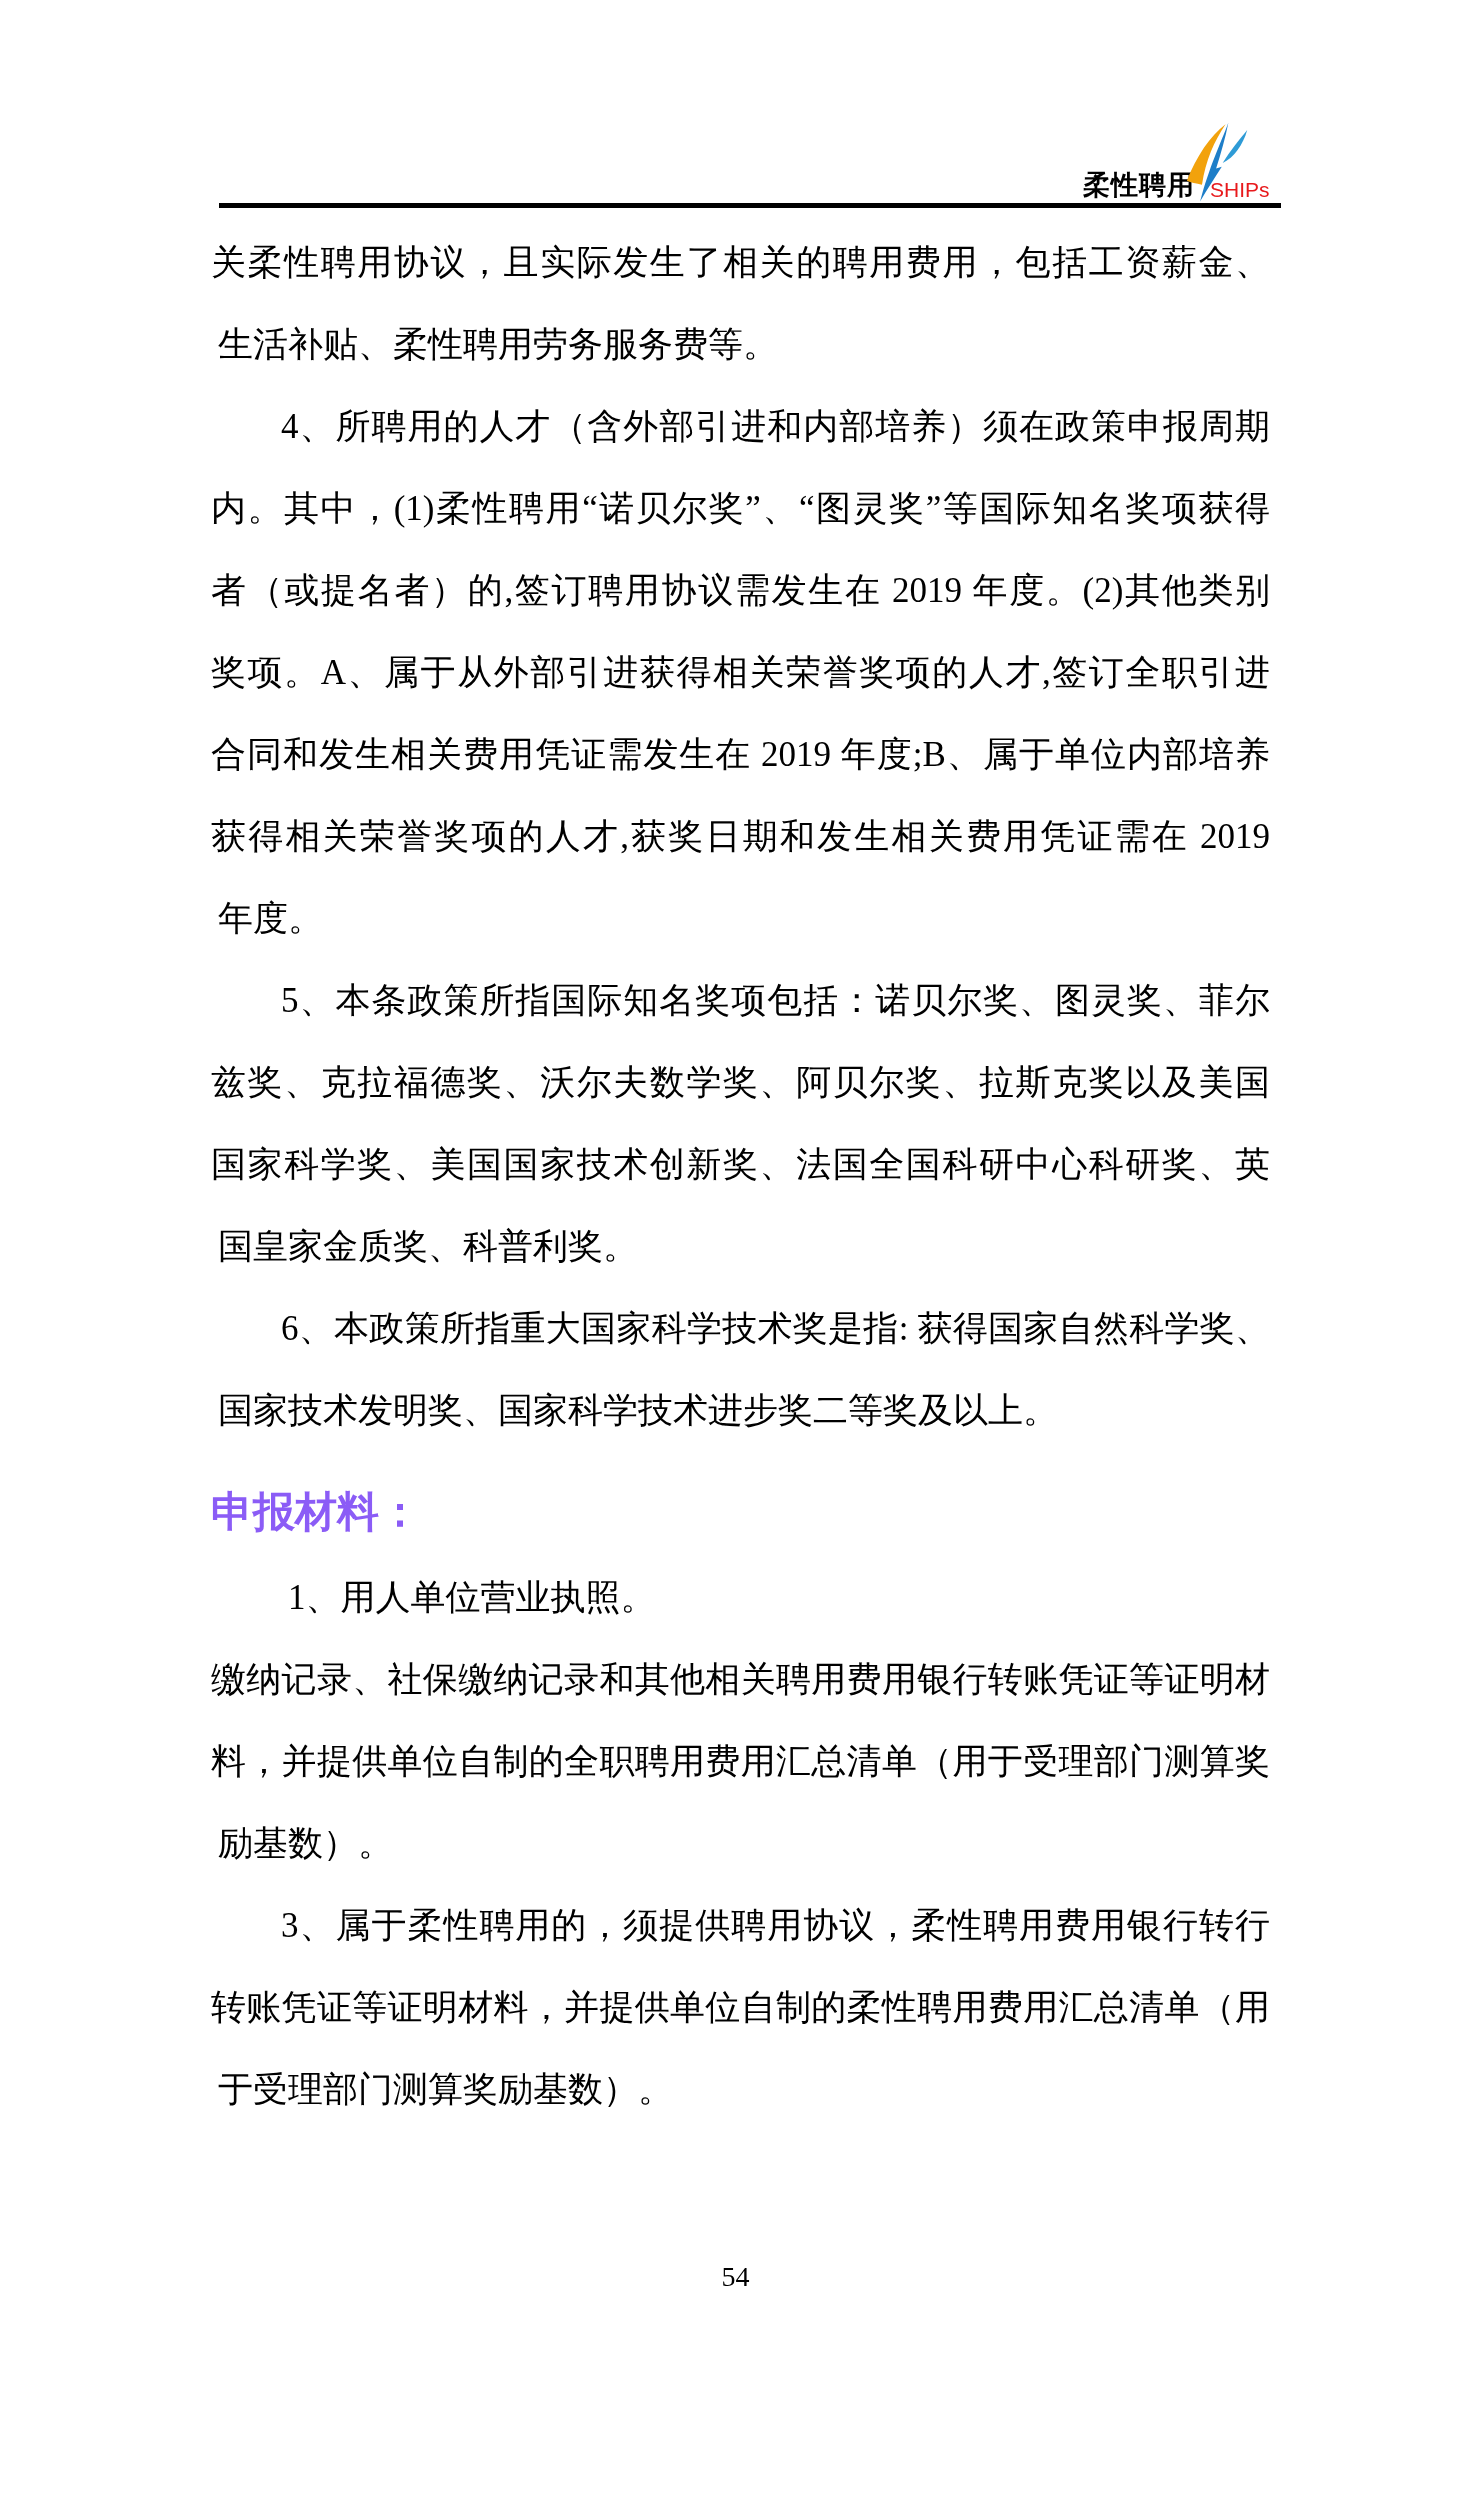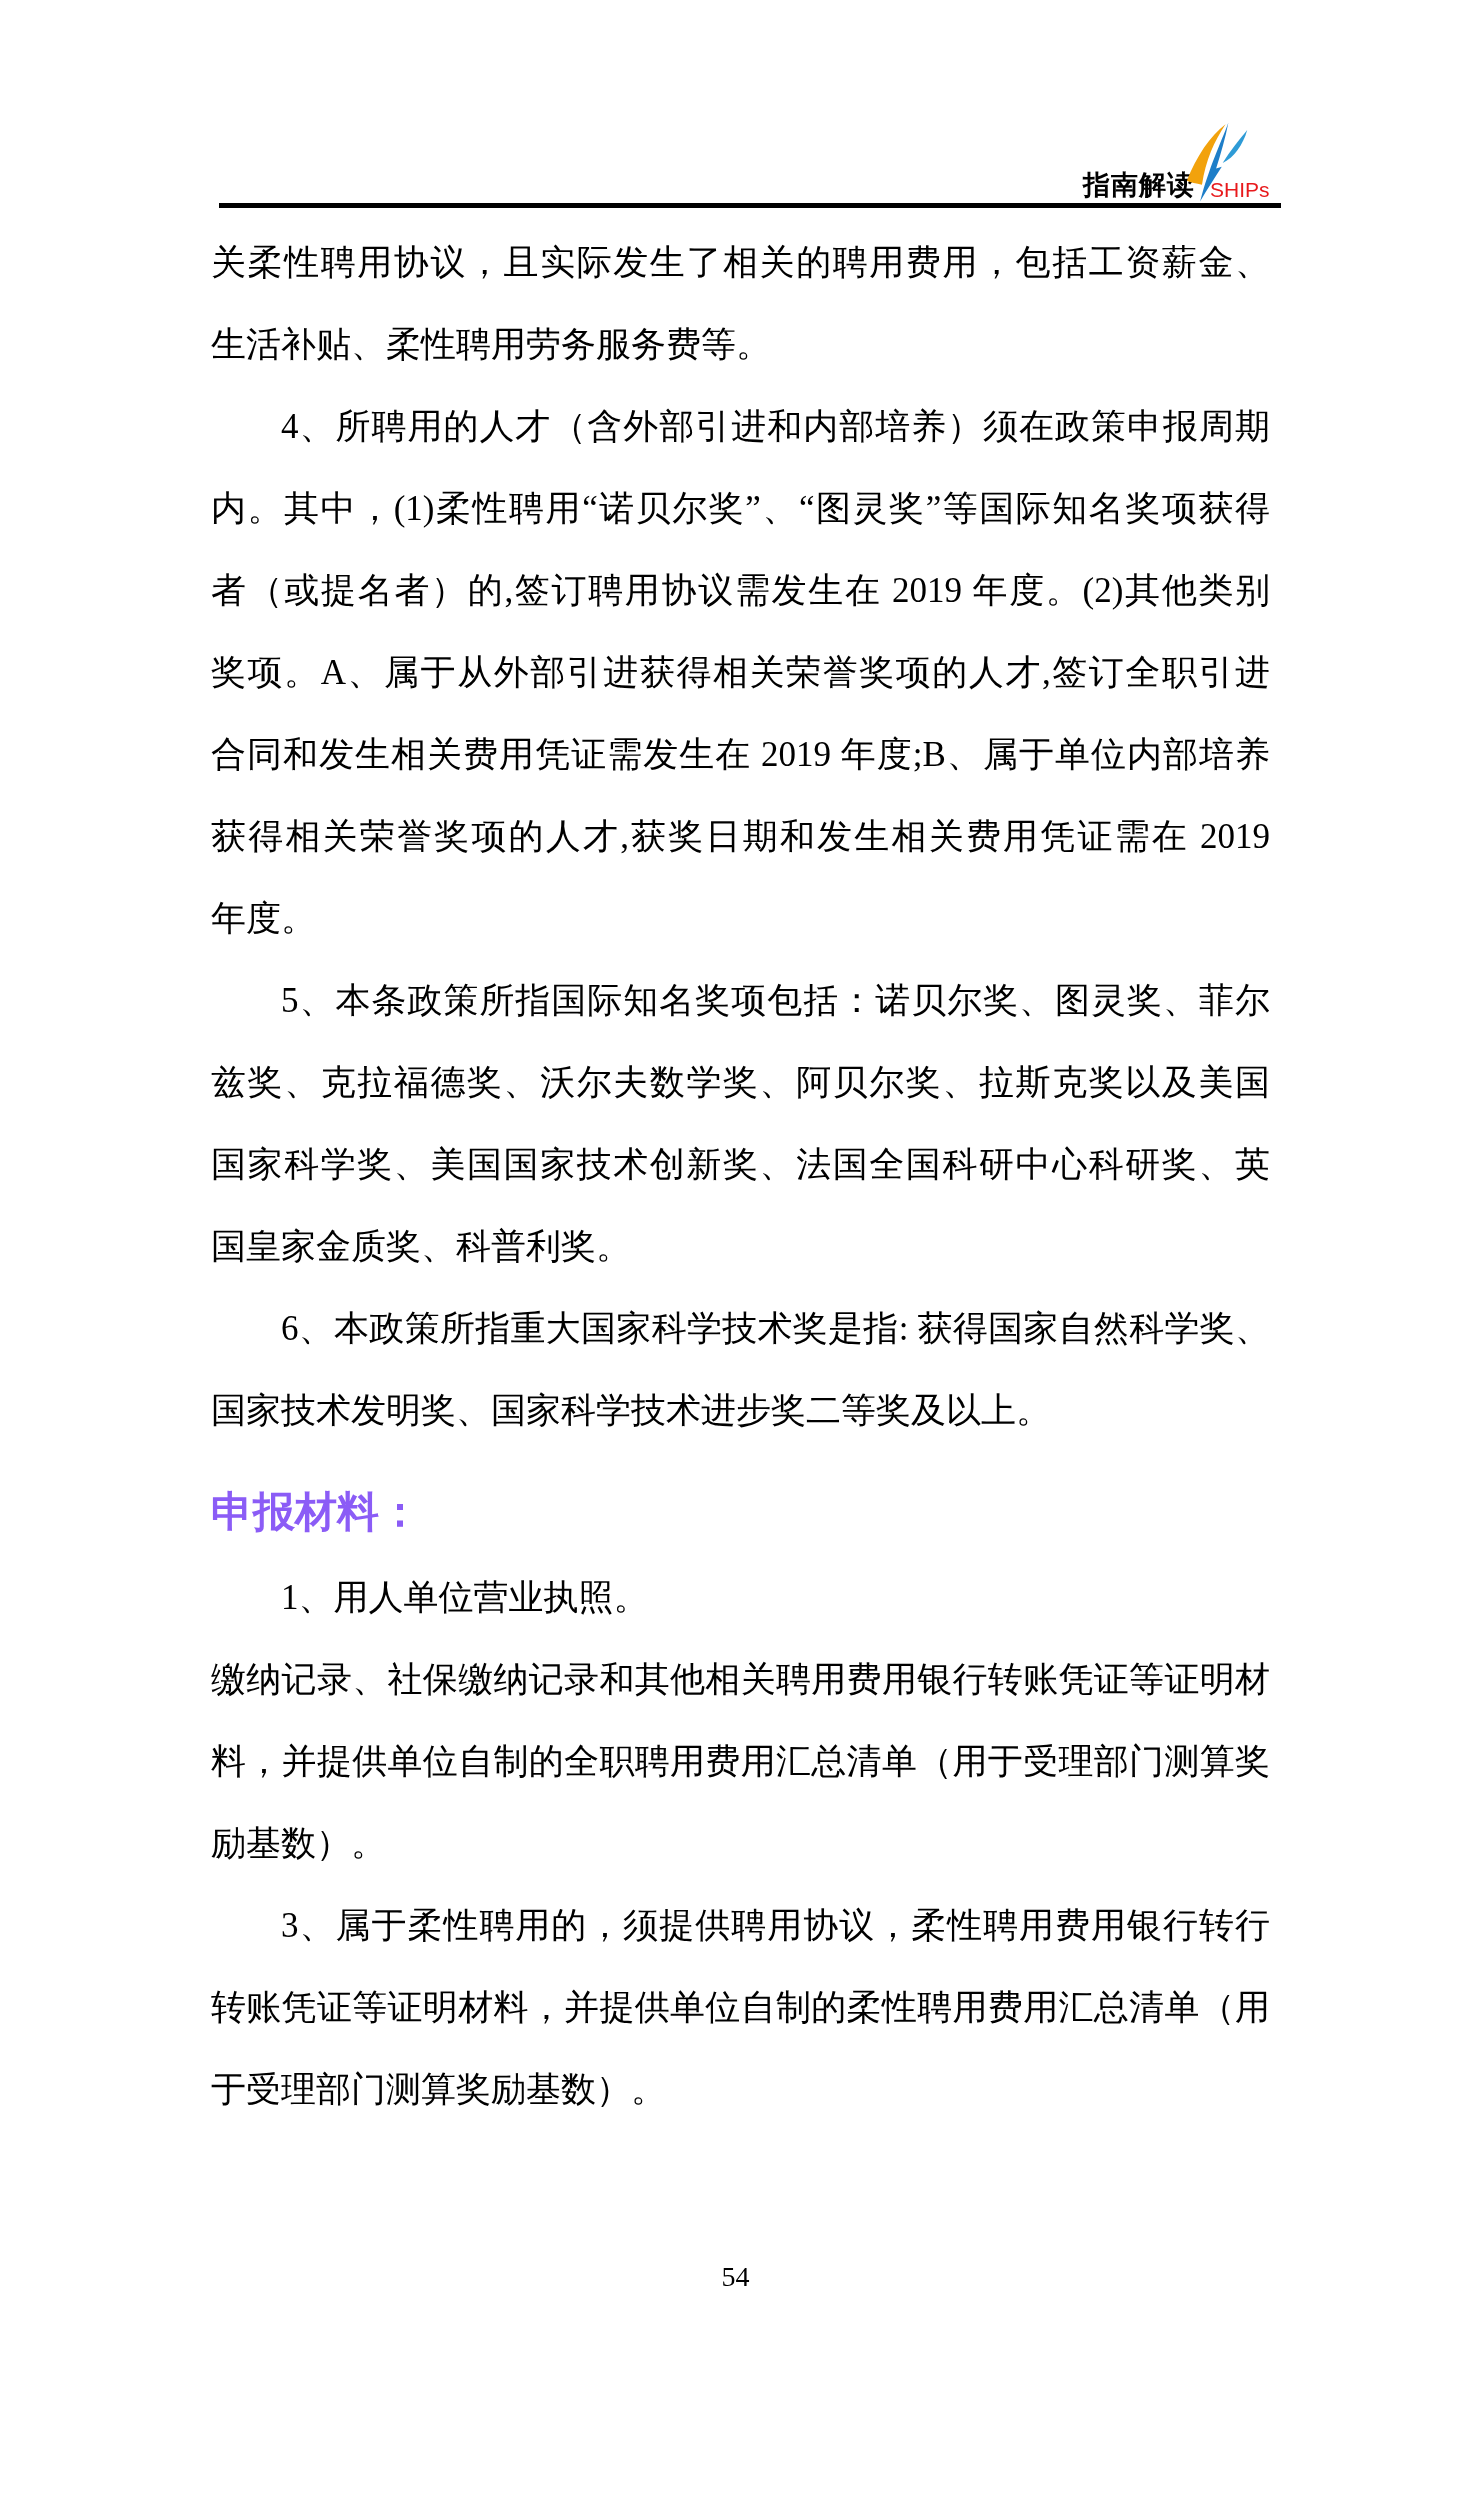--- a/index.html
+++ b/index.html
@@ -64,20 +64,21 @@
     overflow:hidden;
   }
   .just{
     text-align:justify;
     text-align-last:justify;
     text-justify:inter-character;
   }
   .end{
     text-align:left;
     text-align-last:left;
+    margin-left:7px;
   }
   .ind{
     text-indent:70px;
   }
   .heading{
     font-size:42px;
     font-weight:bold;
     line-height:82px;
     height:82px;
     margin-top:19.4px;
@@ -95,21 +96,21 @@
     font-size:28px;
     color:#000;
     font-family:"Liberation Serif", serif;
   }
 </style>
 </head>
 <body>
 
 <div class="page">
 
-  <div class="hdr-title">指南解读</div>
+  <div class="hdr-title">柔性聘用</div>
 
   <svg class="logo" viewBox="0 0 70 84" xmlns="http://www.w3.org/2000/svg">
     <path d="M2,62 C12,36 27,14 43,2 C31,20 22,40 18,66 C12,65 6,64 2,62 Z" fill="#f2a20c"></path>
     <path d="M46,0 C38,22 26,46 16,84 C24,70 32,58 39,47 L33,49 C38,33 43,16 46,0 Z" fill="#1e7ec8"></path>
     <path d="M66,8 C56,20 48,30 40,43 C46,40 52,35 56,29 C60,23 64,16 66,8 Z" fill="#2e9bd6"></path>
   </svg>
 
   <div class="ships">SHIPs</div>
 
   <div class="rule"></div>

